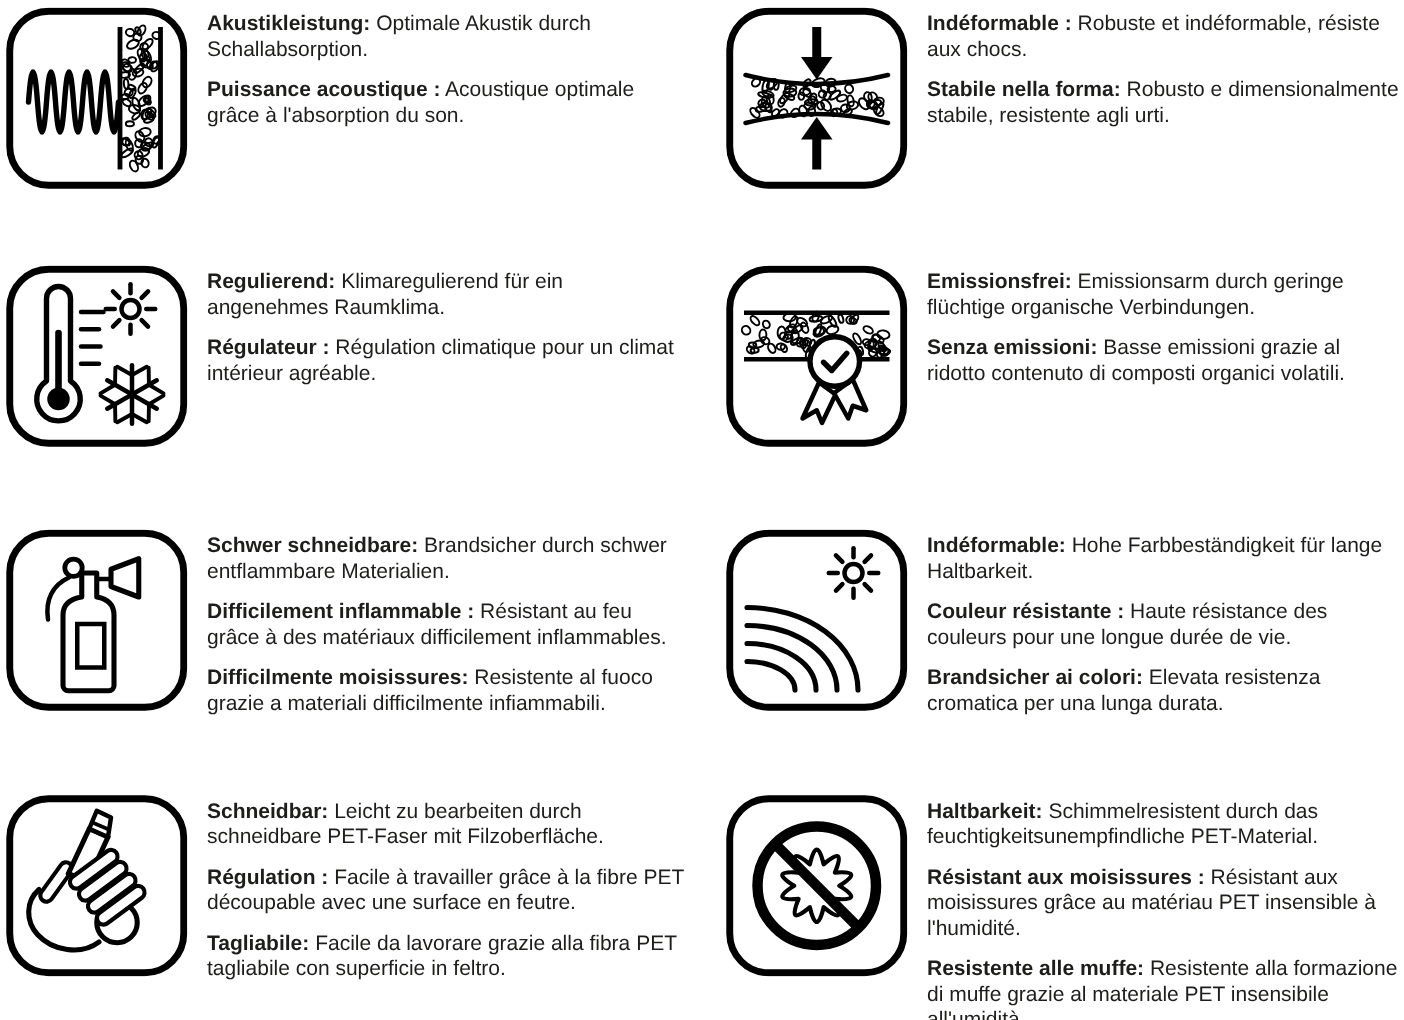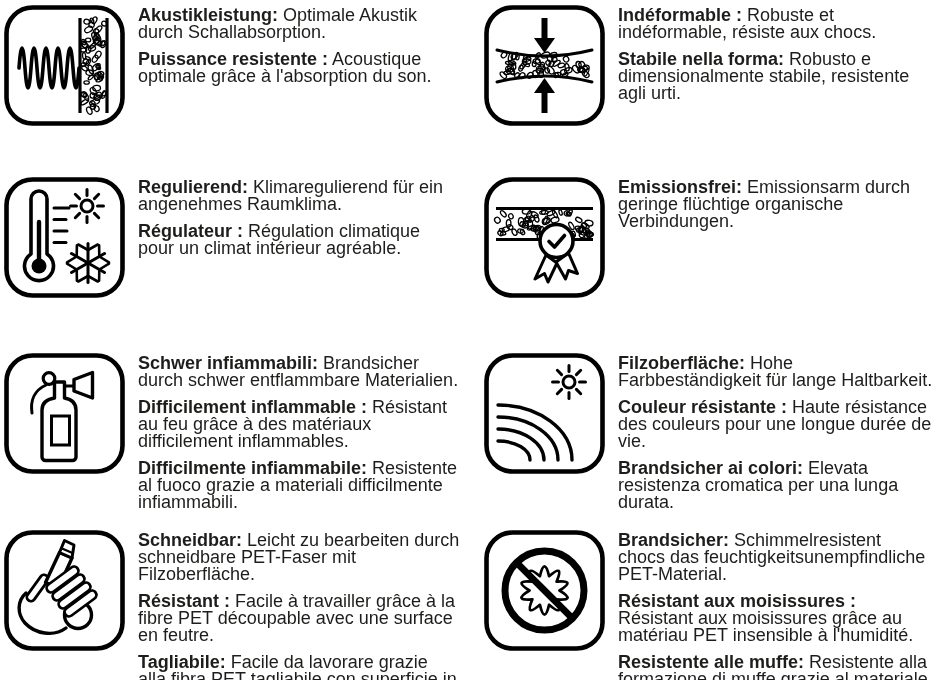--- a/index.html
+++ b/index.html
@@ -7,21 +7,21 @@
        font-family:"Liberation Sans",sans-serif;color:#1d1d1b;}
   .sheet{box-sizing:border-box;width:936px;height:680px;
          padding:5px 0 0 4px;display:grid;
          grid-template-columns:480px 452px;
          grid-template-rows:172px 176px 177px 1fr;}
   .tile{display:flex;align-items:flex-start;}
   .icon-box{width:121px;height:121px;flex:0 0 auto;}
   .icon-box svg{display:block;}
   .text{margin-left:13px;padding-top:2px;width:322px;}
   .tile.r .text{width:315px;}
-  .text p{margin:0 0 10px 0;font-size:18px;line-height:17px;}
+  .text p{margin:0 0 10px 0;font-size:14px;line-height:17px;}
   .text b{font-weight:700;}
 </style>
 </head>
 <body>
 
 <main class="sheet">
 
   <section class="tile l">
     <div class="icon-box">
       <svg viewBox="0 0 121 121" width="121" height="121">
@@ -91,21 +91,21 @@
             <ellipse cx="99.8" cy="90.0" rx="3.6" ry="1.6" transform="rotate(115 99.8 90.0)" fill="none" stroke="#000" stroke-width="1.3"></ellipse>
             <ellipse cx="100.3" cy="18.6" rx="2.7" ry="2.3" transform="rotate(16 100.3 18.6)" fill="none" stroke="#000" stroke-width="1.3"></ellipse>
             <ellipse cx="99.4" cy="39.2" rx="3.7" ry="2.2" transform="rotate(121 99.4 39.2)" fill="none" stroke="#000" stroke-width="1.3"></ellipse>
             <ellipse cx="91.4" cy="33.3" rx="2.8" ry="2.3" transform="rotate(105 91.4 33.3)" fill="none" stroke="#000" stroke-width="1.3"></ellipse>
             <ellipse cx="92.6" cy="83.1" rx="3.9" ry="2.7" transform="rotate(172 92.6 83.1)" fill="none" stroke="#000" stroke-width="1.3"></ellipse>
           </g>
       </svg>
     </div>
     <div class="text">
       <p><b>Akustikleistung:</b><span> Optimale Akustik durch Schallabsorption.</span></p>
-      <p><b>Puissance resistente :</b><span> Acoustique optimale grâce à l'absorption du son.</span></p>
+      <p><b>Puissance acoustique :</b><span> Acoustique optimale grâce à l'absorption du son.</span></p>
     </div>
   </section>
 
   <section class="tile r">
     <div class="icon-box">
       <svg viewBox="0 0 121 121" width="121" height="121">
         <rect x="2.5" y="2.5" width="116" height="116" rx="26" fill="#fff" stroke="#000" stroke-width="4.6"></rect>
         <line x1="60.5" y1="13" x2="60.5" y2="34" stroke="#000" stroke-width="6"></line>
         <polygon points="50,33 71,33 60.5,48" fill="#000"></polygon>
         <line x1="60.5" y1="108" x2="60.5" y2="87" stroke="#000" stroke-width="6"></line>
@@ -316,39 +316,40 @@
             <ellipse cx="72.0" cy="49.0" rx="4.1" ry="2.1" transform="rotate(11 72.0 49.0)" fill="none" stroke="#000" stroke-width="1.3"></ellipse>
           </g>
         <path d="M62 78 L51 102 L60.5 96.5 L64 105 L73 86 Z" fill="#fff" stroke="#000" stroke-width="3" stroke-linejoin="round"></path>
         <path d="M84.5 76 L93.5 96.5 L84.5 93.5 L81.5 102 L72 85 Z" fill="#fff" stroke="#000" stroke-width="3" stroke-linejoin="round"></path>
         <circle cx="72.5" cy="64" r="16.5" fill="#fff" stroke="#000" stroke-width="3.6"></circle>
         <path d="M65 64.5 L70.5 70 L80.5 58.5" fill="none" stroke="#000" stroke-width="3.6" stroke-linecap="round" stroke-linejoin="round"></path>
       </svg>
     </div>
     <div class="text">
       <p><b>Emissionsfrei:</b><span> Emissionsarm durch geringe flüchtige organische Verbindungen.</span></p>
+      <p><b>Senza emissioni:</b><span> Basse emissioni grazie al ridotto contenuto di composti organici volatili.</span></p>
     </div>
   </section>
 
   <section class="tile l">
     <div class="icon-box">
       <svg viewBox="0 0 121 121" width="121" height="121">
         <rect x="2.5" y="2.5" width="116" height="116" rx="26" fill="#fff" stroke="#000" stroke-width="4.6"></rect>
         <path d="M28 60 C26 47 31 37 42 32" fill="none" stroke="#000" stroke-width="3" stroke-linecap="round"></path>
         <path d="M50.5 29 V45 C41 46.5 38 51 38 57 V104 a3.5 3.5 0 0 0 3.5 3.5 H68.5 a3.5 3.5 0 0 0 3.5 -3.5 V57 C72 51 69 46.5 60.5 45 V29 Z" fill="#fff" stroke="#000" stroke-width="3.4" stroke-linejoin="round"></path>
         <circle cx="45" cy="25.5" r="5.8" fill="#fff" stroke="#000" stroke-width="3.2"></circle>
         <line x1="60.5" y1="33" x2="70" y2="33" stroke="#000" stroke-width="3"></line>
         <path d="M70 26.5 L88.5 19.5 V45 L70 38 Z" fill="#fff" stroke="#000" stroke-width="3.4" stroke-linejoin="round"></path>
         <rect x="47.5" y="63" width="18" height="29" fill="none" stroke="#000" stroke-width="3"></rect>
       </svg>
     </div>
     <div class="text">
-      <p><b>Schwer infiammabili:</b><span> Brandsicher durch schwer entflammbare Materialien.</span></p>
+      <p><b>Schwer schneidbare:</b><span> Brandsicher durch schwer entflammbare Materialien.</span></p>
       <p><b>Difficilement inflammable :</b><span> Résistant au feu grâce à des matériaux difficilement inflammables.</span></p>
-      <p><b>Difficilmente infiammabile:</b><span> Resistente al fuoco grazie a materiali difficilmente infiammabili.</span></p>
+      <p><b>Difficilmente moisissures:</b><span> Resistente al fuoco grazie a materiali difficilmente infiammabili.</span></p>
     </div>
   </section>
 
   <section class="tile r">
     <div class="icon-box">
       <svg viewBox="0 0 121 121" width="121" height="121">
         <rect x="2.5" y="2.5" width="116" height="116" rx="26" fill="#fff" stroke="#000" stroke-width="4.6"></rect>
         <g fill="none" stroke="#000" stroke-width="3.4" stroke-linecap="round">
           <path d="M14 52 A74 55 0 0 1 88 107"></path>
           <path d="M14 64 A60 43 0 0 1 74 107"></path>
@@ -362,21 +363,21 @@
           <line x1="68.5" y1="29" x2="74.5" y2="29"></line>
             <line x1="95.5" y1="29" x2="101.5" y2="29"></line>
           <line x1="77.6" y1="21.6" x2="73.3" y2="17.3"></line>
             <line x1="92.4" y1="21.6" x2="96.7" y2="17.3"></line>
           <line x1="77.6" y1="36.4" x2="73.3" y2="40.7"></line>
             <line x1="92.4" y1="36.4" x2="96.7" y2="40.7"></line>
         </g>
       </svg>
     </div>
     <div class="text">
-      <p><b>Filzoberfläche:</b><span> Hohe Farbbeständigkeit für lange Haltbarkeit.</span></p>
+      <p><b>Indéformable:</b><span> Hohe Farbbeständigkeit für lange Haltbarkeit.</span></p>
       <p><b>Couleur résistante :</b><span> Haute résistance des couleurs pour une longue durée de vie.</span></p>
       <p><b>Brandsicher ai colori:</b><span> Elevata resistenza cromatica per una lunga durata.</span></p>
     </div>
   </section>
 
   <section class="tile l">
     <div class="icon-box">
       <svg viewBox="0 0 121 121" width="121" height="121">
         <rect x="2.5" y="2.5" width="116" height="116" rx="26" fill="#fff" stroke="#000" stroke-width="4.6"></rect>
         <path d="M22 63 C13 71 13 84 21 93 C31 104 50 107 62 98" fill="none" stroke="#000" stroke-width="3.4" stroke-linecap="round"></path>
@@ -393,34 +394,34 @@
           <line x1="53" y1="66" x2="76" y2="49" stroke="#fff" stroke-width="6"></line>
           <line x1="59" y1="74" x2="82" y2="57" stroke="#000" stroke-width="11.5"></line>
           <line x1="59" y1="74" x2="82" y2="57" stroke="#fff" stroke-width="6"></line>
           <line x1="65" y1="82" x2="88" y2="65" stroke="#000" stroke-width="11.5"></line>
           <line x1="65" y1="82" x2="88" y2="65" stroke="#fff" stroke-width="6"></line>
         </g>
       </svg>
     </div>
     <div class="text">
       <p><b>Schneidbar:</b><span> Leicht zu bearbeiten durch schneidbare PET-Faser mit Filzoberfläche.</span></p>
-      <p><b>Résistant :</b><span> Facile à travailler grâce à la fibre PET découpable avec une surface en feutre.</span></p>
+      <p><b>Régulation :</b><span> Facile à travailler grâce à la fibre PET découpable avec une surface en feutre.</span></p>
       <p><b>Tagliabile:</b><span> Facile da lavorare grazie alla fibra PET tagliabile con superficie in feltro.</span></p>
     </div>
   </section>
 
   <section class="tile r">
     <div class="icon-box">
       <svg viewBox="0 0 121 121" width="121" height="121">
         <rect x="2.5" y="2.5" width="116" height="116" rx="26" fill="#fff" stroke="#000" stroke-width="4.6"></rect>
         <path d="M75.5 60.5 Q92.8 71 72.6 69.3 Q80.5 88 65.1 74.8 Q60.5 94.5 55.9 74.8 Q40.5 88 48.4 69.3 Q28.2 71 45.5 60.5 Q28.2 50 48.4 51.7 Q40.5 33 55.9 46.2 Q60.5 26.5 65.1 46.2 Q80.5 33 72.6 51.7 Q92.8 50 75.5 60.5 Z" fill="none" stroke="#000" stroke-width="2.8" stroke-linejoin="round"></path>
         <circle cx="60.5" cy="60.5" r="39.5" fill="none" stroke="#000" stroke-width="7"></circle>
         <line x1="32.6" y1="32.6" x2="88.4" y2="88.4" stroke="#000" stroke-width="7"></line>
       </svg>
     </div>
     <div class="text">
-      <p><b>Brandsicher:</b><span> Schimmelresistent chocs das feuchtigkeitsunempfindliche PET-Material.</span></p>
+      <p><b>Haltbarkeit:</b><span> Schimmelresistent durch das feuchtigkeitsunempfindliche PET-Material.</span></p>
       <p><b>Résistant aux moisissures :</b><span> Résistant aux moisissures grâce au matériau PET insensible à l'humidité.</span></p>
       <p><b>Resistente alle muffe:</b><span> Resistente alla formazione di muffe grazie al materiale PET insensibile all'umidità.</span></p>
     </div>
   </section>
 
 </main>
 
 </body></html>

